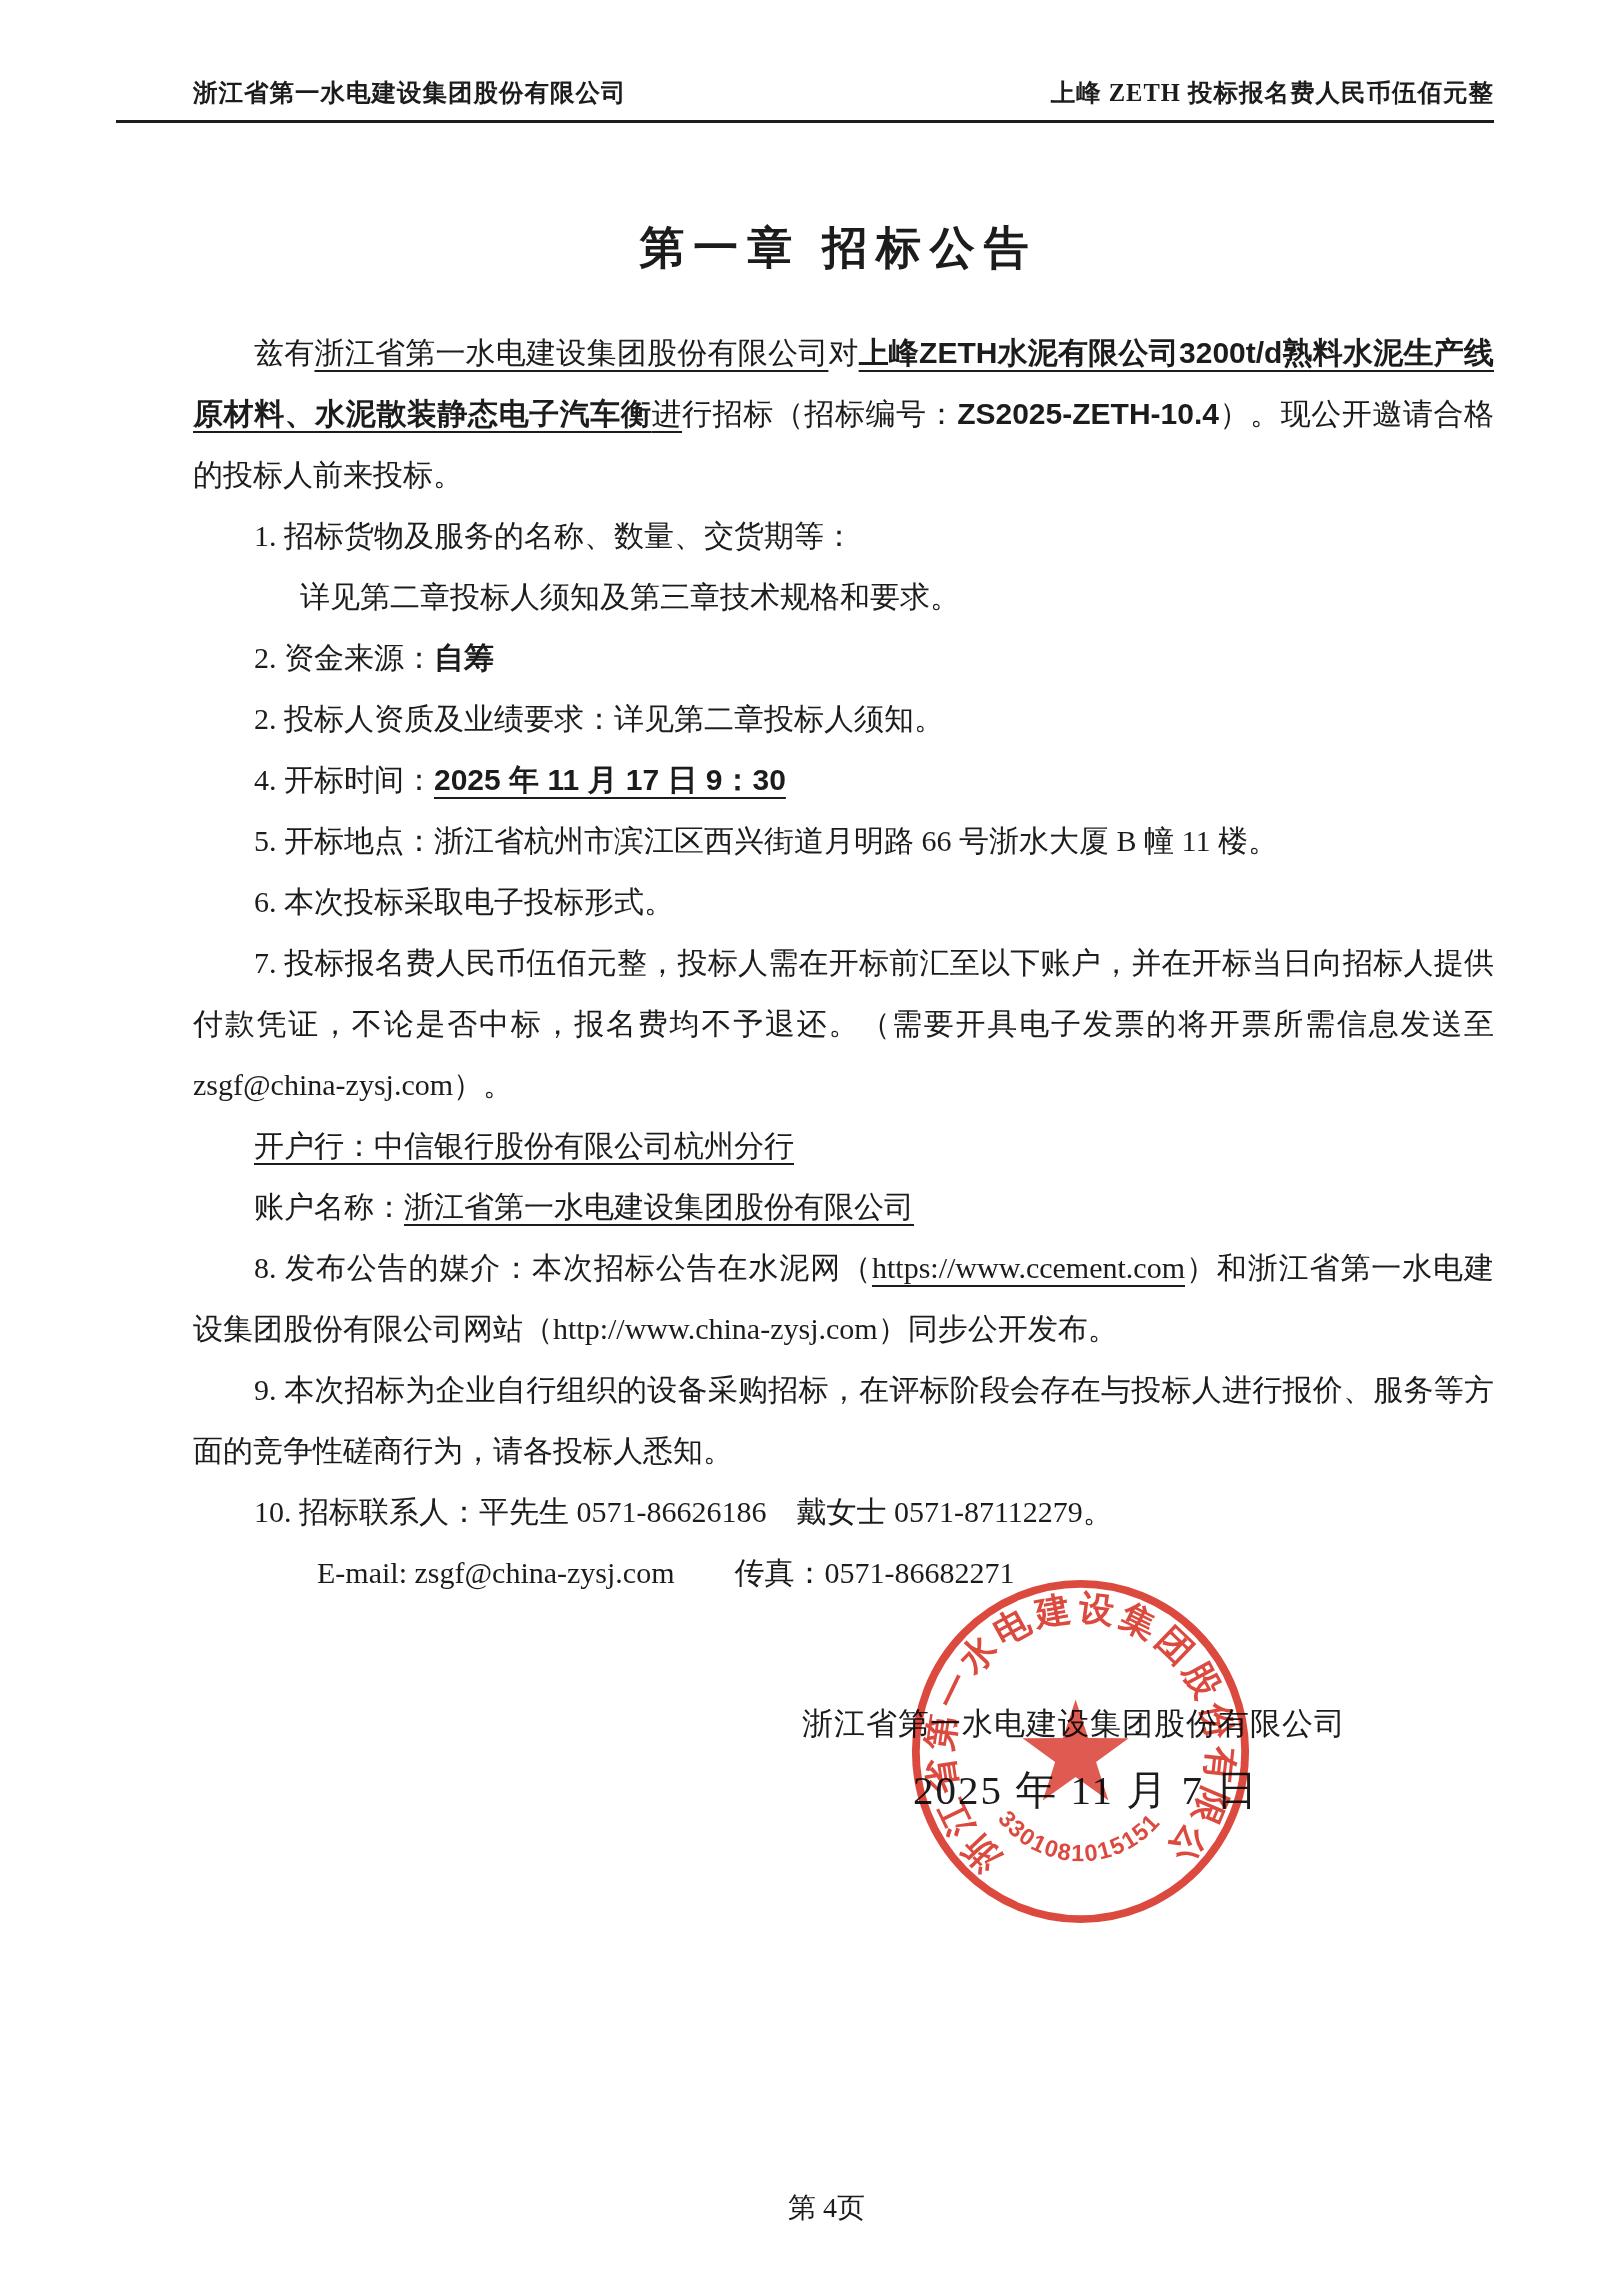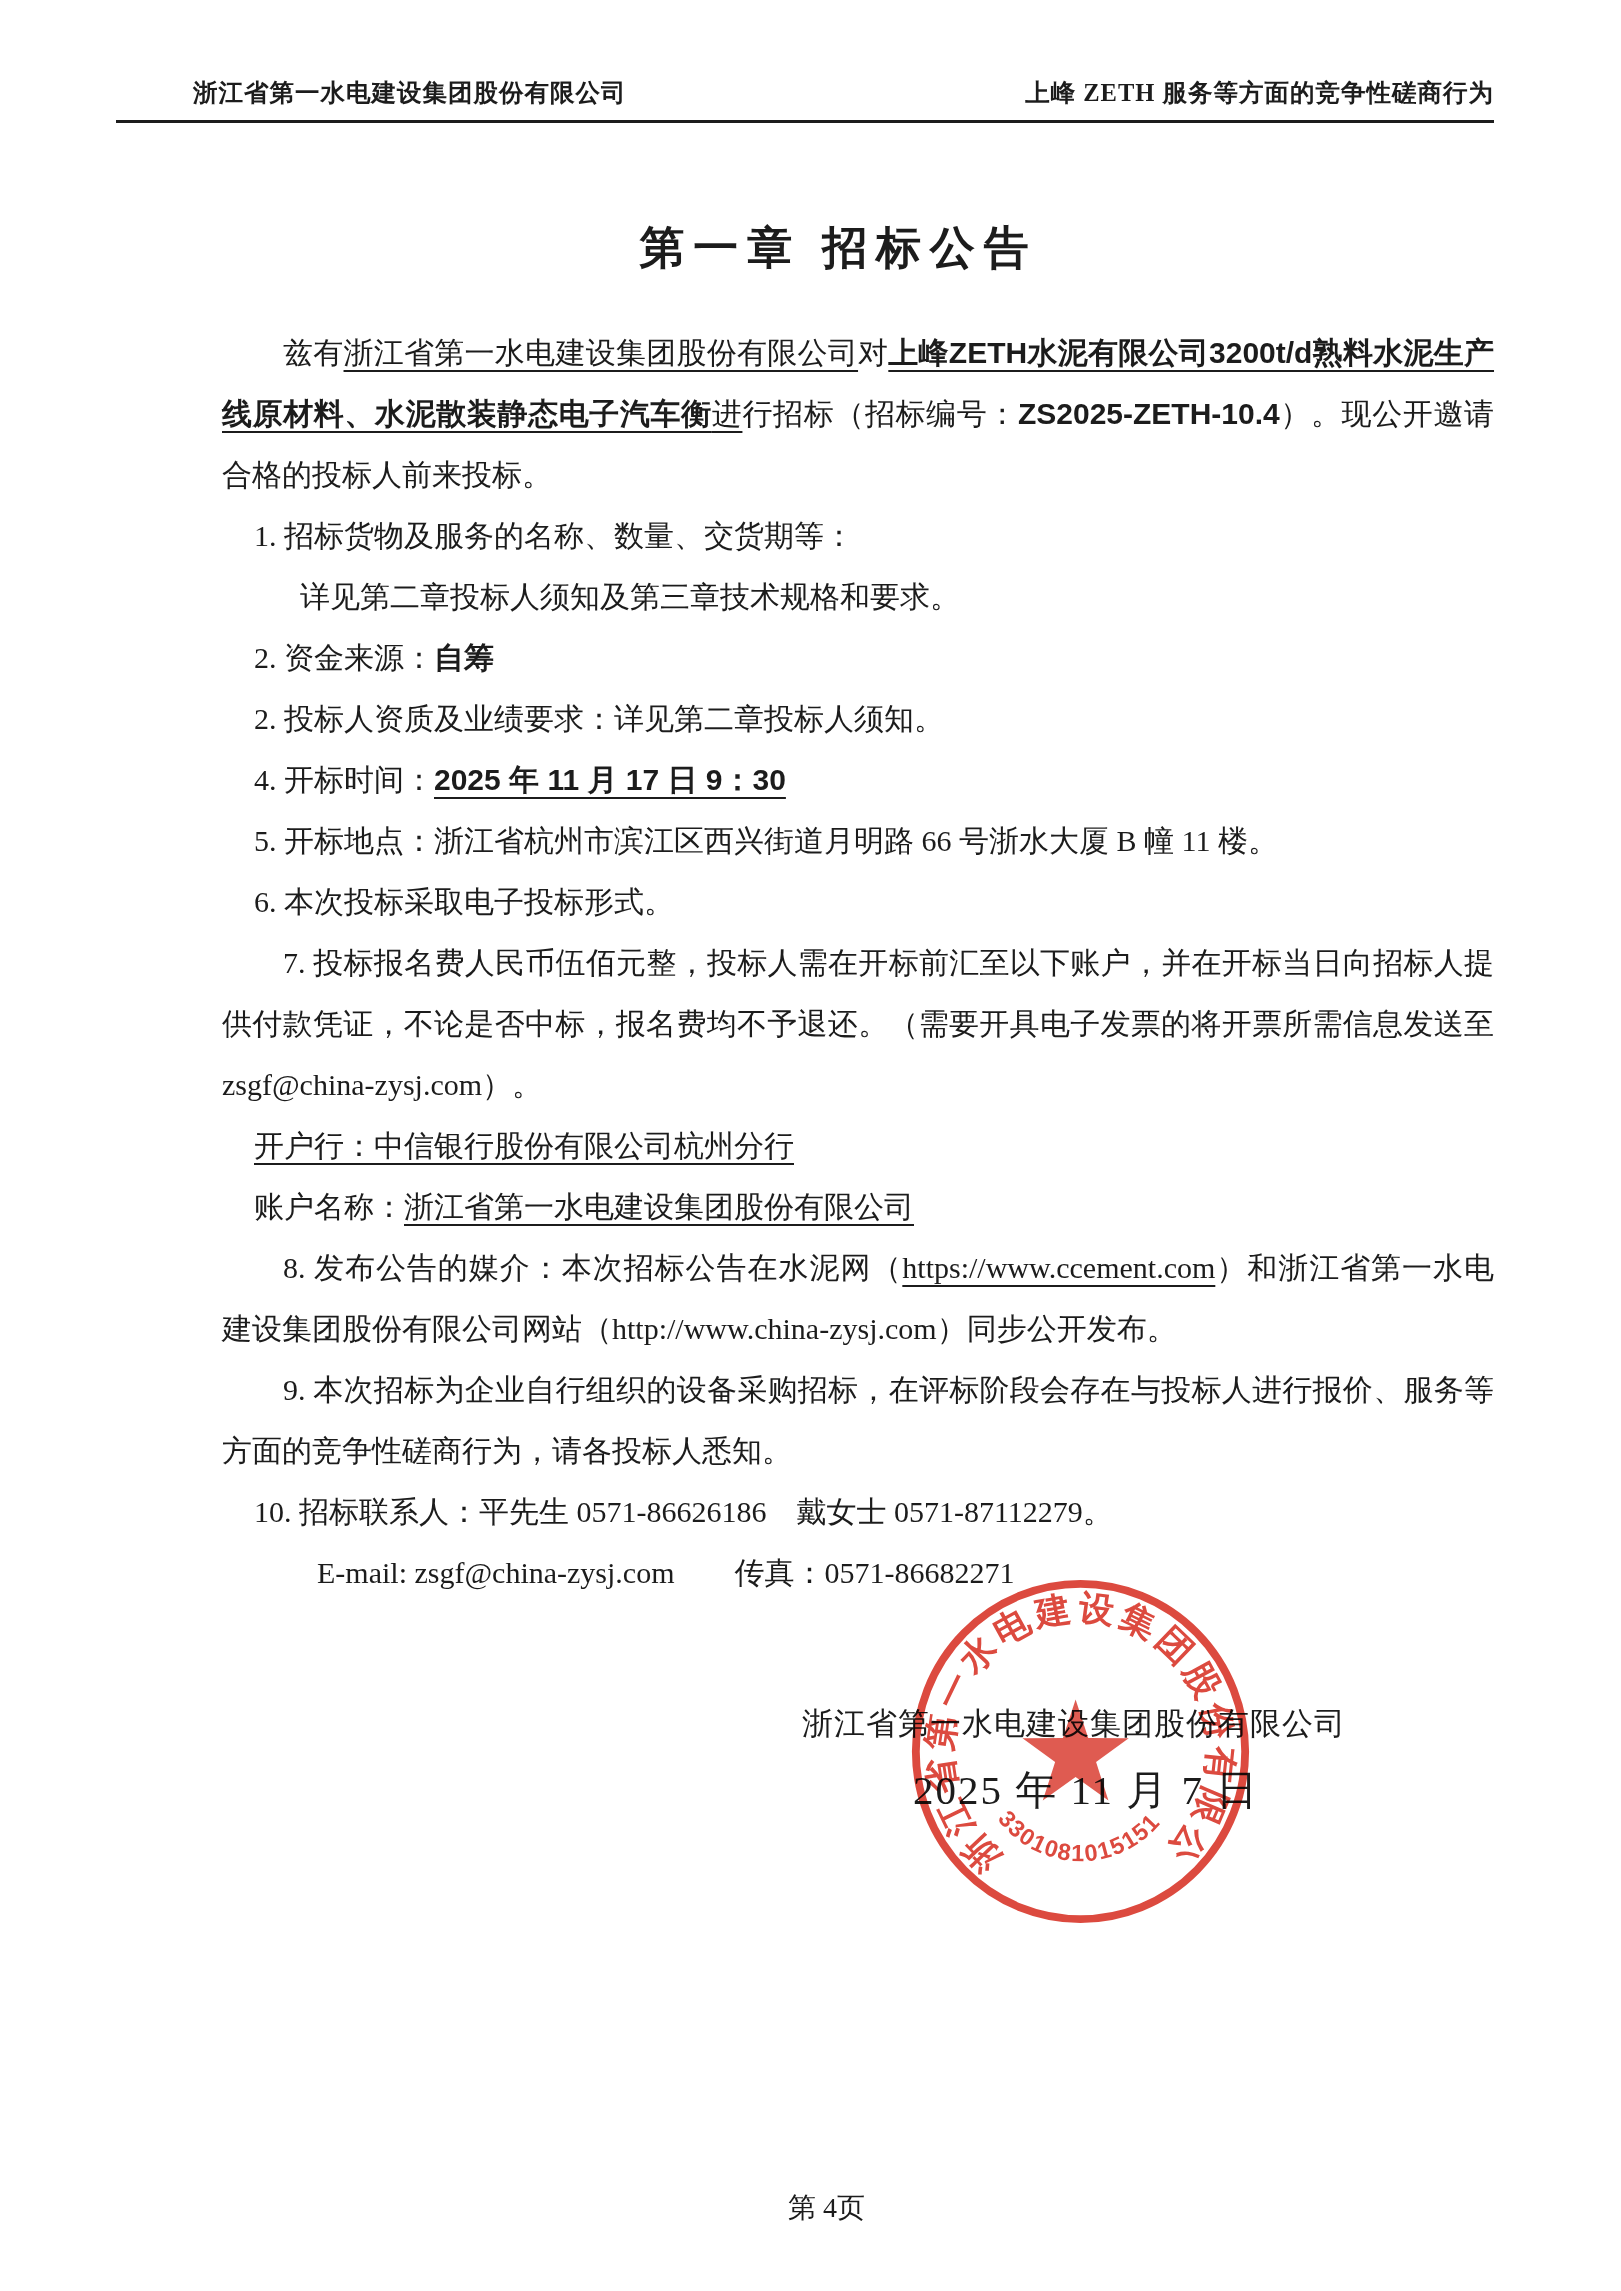--- a/index.html
+++ b/index.html
@@ -17,21 +17,21 @@
 
   
   .title{position:absolute;top:218px;left:0;width:100%;text-align:center;
          font-family:"Liberation Sans", sans-serif;font-weight:bold;
          font-size:45px;letter-spacing:8.8px;padding-left:28px;}
 
   
   .content{position:absolute;top:322px;left:193px;width:1301px;
            font-size:30px;line-height:61px;text-align:justify;}
   .content p{margin:0;}
-  p.indent{text-indent:61px;margin-left:29px;}
+  p.indent{text-indent:61px;}
   p.list{text-indent:61px;}
   p.sub{text-indent:107px;}
   p.email{text-indent:124px;}
   .u{text-decoration:underline;text-decoration-thickness:2px;text-underline-offset:6.9px;}
   .b{font-weight:bold;font-family:"Liberation Sans", sans-serif;}
 
   
   .sig-company{position:absolute;left:802px;top:1703px;font-size:31px;letter-spacing:1px;z-index:2;}
   .sig-date{position:absolute;left:913px;top:1763px;font-size:41px;letter-spacing:2px;z-index:2;}
 
@@ -43,21 +43,21 @@
   
   .footer{position:absolute;top:2189px;left:16px;width:100%;text-align:center;font-size:28px;}
 </style>
 </head>
 <body>
 
 <div class="page">
 
   <div class="hdr">
     <span>浙江省第一水电建设集团股份有限公司</span>
-    <span>上峰 ZETH 服务等方面的竞争性磋商行为</span>
+    <span>上峰 ZETH 投标报名费人民币伍佰元整</span>
   </div>
   <div class="hdr-rule"></div>
 
   <div class="title">第一章 招标公告</div>
 
   <div class="content" id="paragraphs">
       <p class="indent"><span class="">兹有</span><span class="u">浙江省第一水电建设集团股份有限公司</span><span class="">对</span><span class="b u">上峰ZETH水泥有限公司3200t/d熟料水泥生产线原材料、水泥散装静态电子汽车衡</span><span class="u">进</span><span class="">行招标（招标编号：</span><span class="b ">ZS2025-ZETH-10.4</span><span class="">）。现公开邀请合格的投标人前来投标。</span></p>
       <p class="list"><span class="">1. 招标货物及服务的名称、数量、交货期等：</span></p>
       <p class="sub"><span class="">详见第二章投标人须知及第三章技术规格和要求。</span></p>
       <p class="list"><span class="">2. 资金来源：</span><span class="b ">自筹</span></p>

